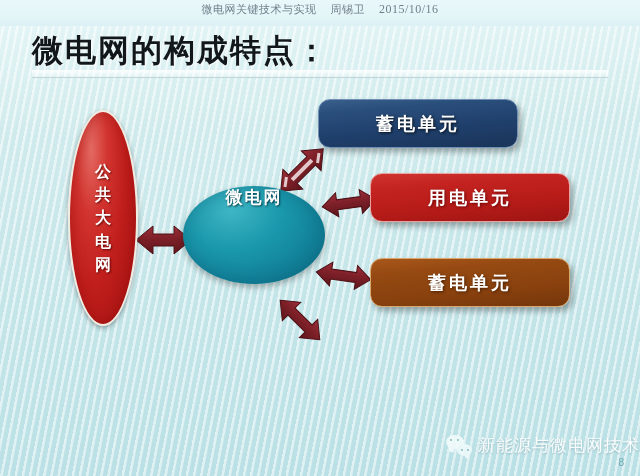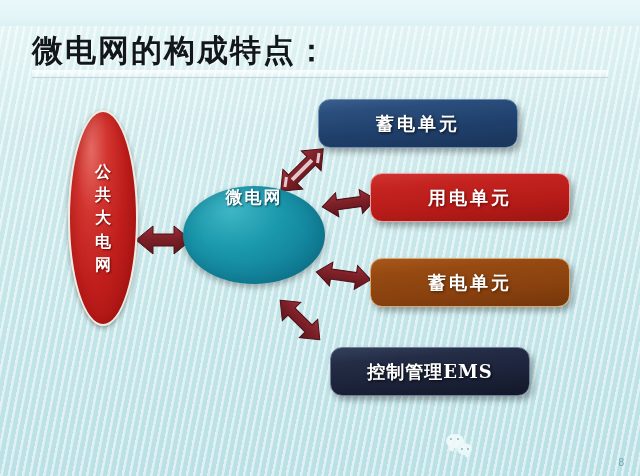--- a/index.html
+++ b/index.html
@@ -153,20 +153,25 @@
     font-family:"Liberation Sans",sans-serif;
   }
 </style>
 </head>
 <body>
 
 <div id="slide">
 
   <div id="topband"></div>
 
+  <div id="headerline">
+    <span>微电网关键技术与实现</span>
+    <span>周锡卫</span>
+    <span class="hdate">2015/10/16</span>
+  </div>
 
   <div id="title">微电网的构成特点：</div>
   <div id="titlerule"></div>
 
   <svg class="arrow" style="left:0;top:0;width:640px;height:476px;" viewBox="0 0 640 476">
     <defs>
       <linearGradient id="agA" x1="0" y1="0" x2="0" y2="1">
         <stop offset="0%" stop-color="#9c2f3a"></stop>
         <stop offset="45%" stop-color="#7e2028"></stop>
         <stop offset="100%" stop-color="#5e151c"></stop>
@@ -213,31 +218,29 @@
   </div>
 
   <div class="box" id="box-gen">
     <span>蓄电单元</span>
   </div>
   <div class="box" id="box-load">
     <span>用电单元</span>
   </div>
   <div class="box" id="box-storage">
     <span>蓄电单元</span>
-  </div>
-  <div class="box" id="box-ems">
-    <span>控制管理EMS</span>
   </div>
 
   <div id="footer">
     <div id="wechat-icon">
       <div class="b1"></div>
         <div class="b2"></div>
       <div class="d d1"></div>
         <div class="d d2"></div>
       <div class="d d3"></div>
         <div class="d d4"></div>
     </div>
+    <div id="footer-text">新能源与微电网技术</div>
   </div>
 
   <div id="pagenum">8</div>
 
 </div>
 
 </body></html>

